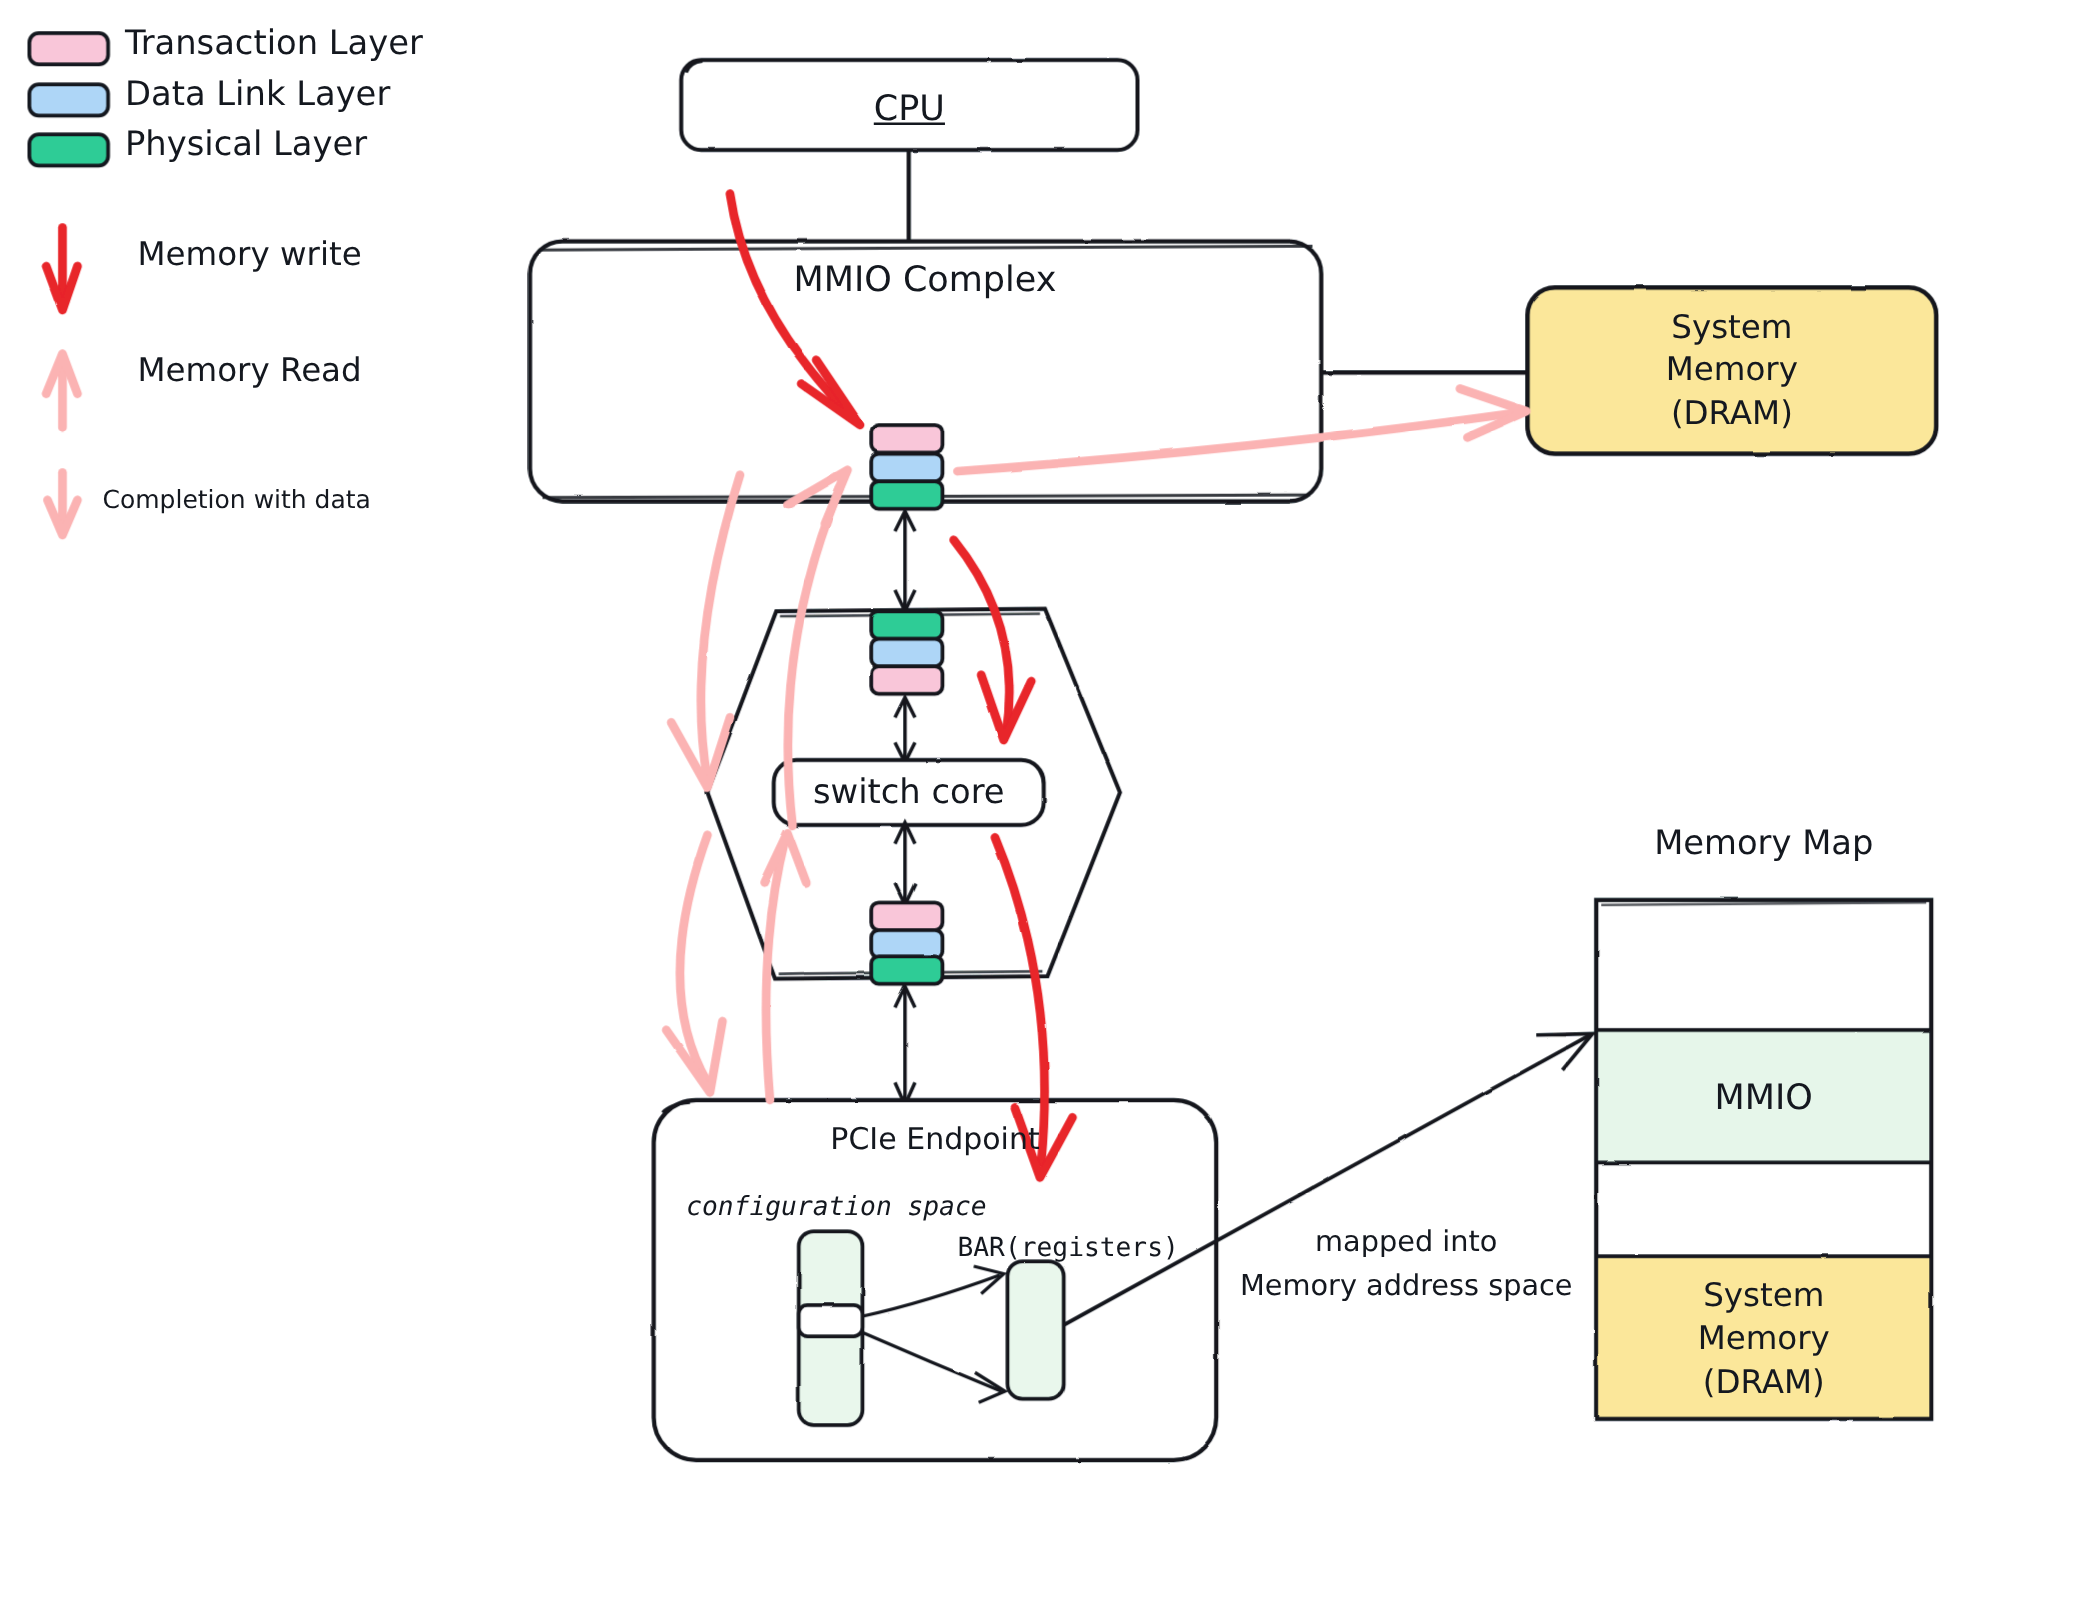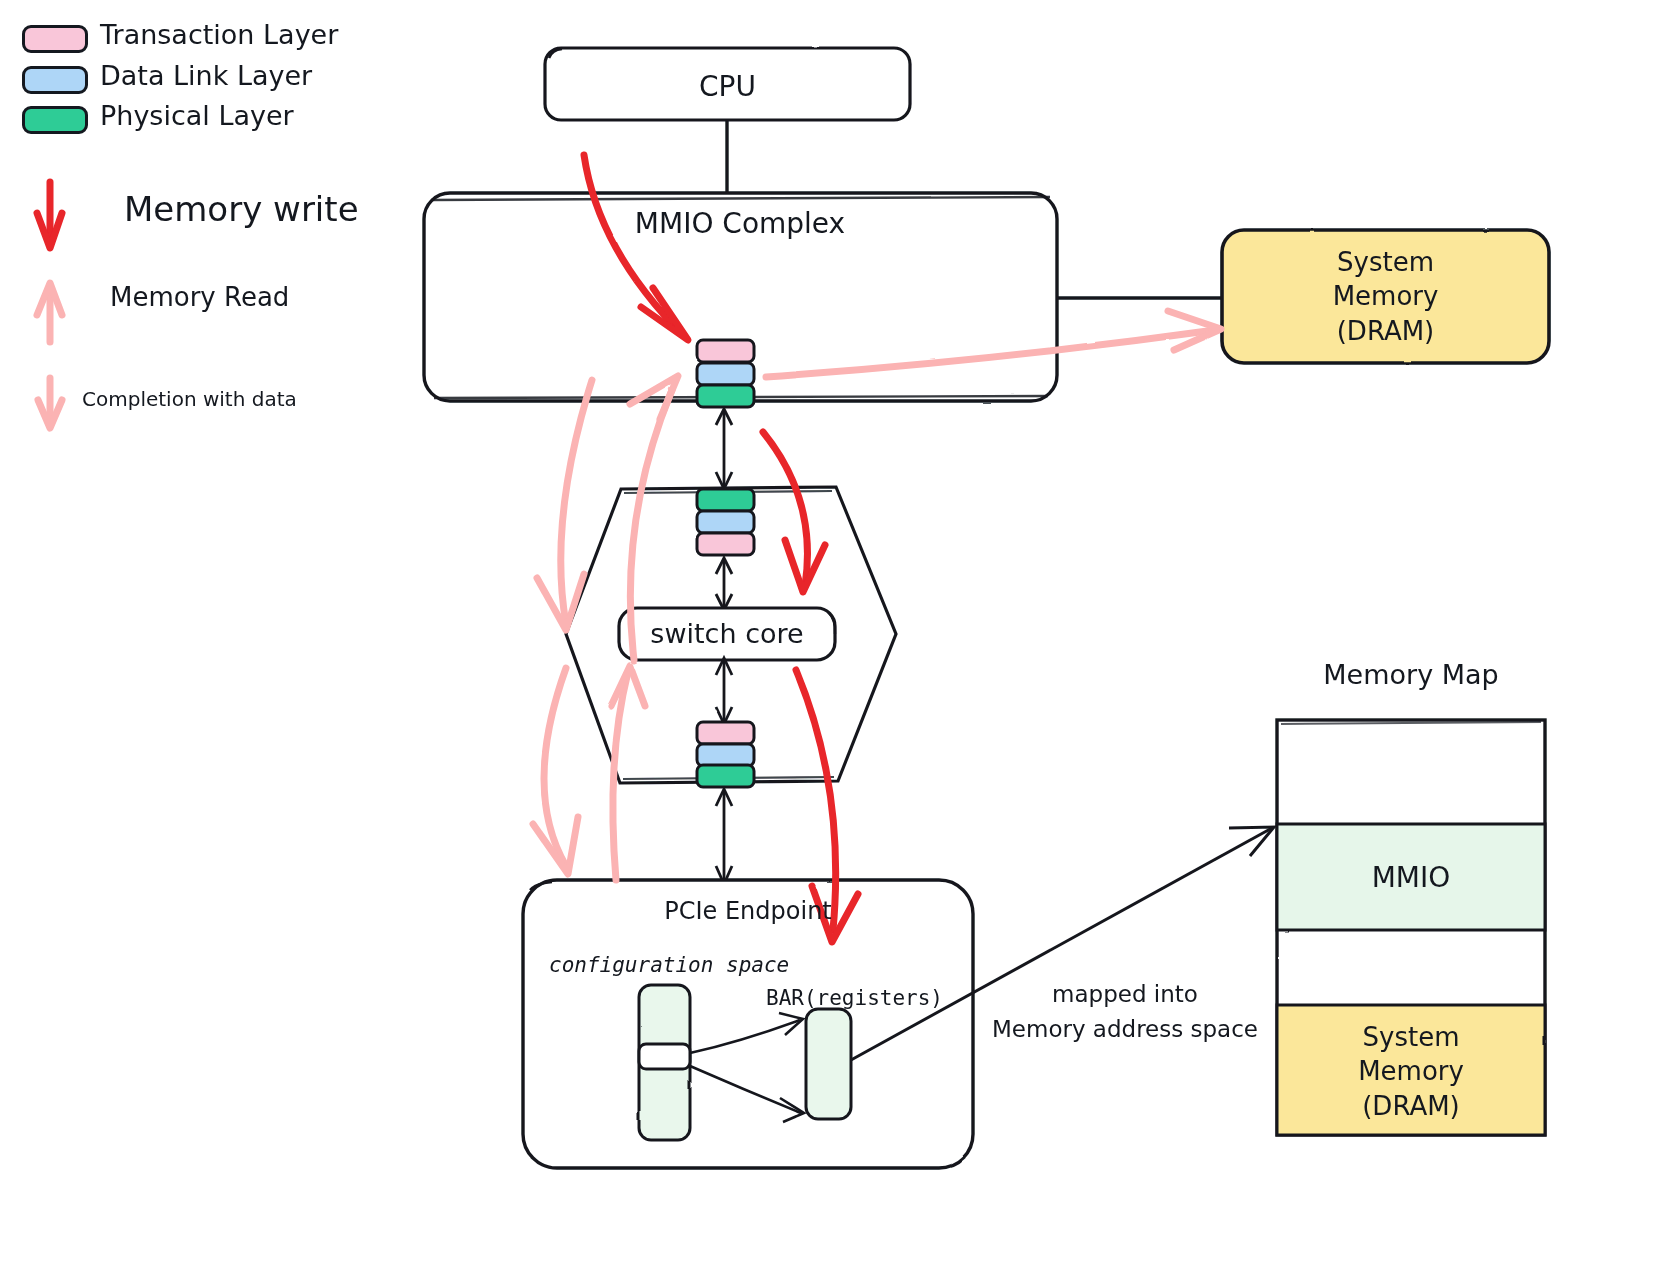--- a/index.html
+++ b/index.html
@@ -190,25 +190,25 @@
   </svg>
 
   <div class="legend-sw" style="left:22px;top:25px;width:60px;height:22px;background:#f9c6d9;"></div>
   <div class="legend-sw" style="left:22px;top:66px;width:60px;height:22px;background:#aed6f7;"></div>
   <div class="legend-sw" style="left:22px;top:106px;width:60px;height:22px;background:#2ecc96;"></div>
 
   <div class="lbl hand" style="left:100px;top:18px;font-size:27px;">Transaction Layer</div>
   <div class="lbl hand" style="left:100px;top:59px;font-size:27px;">Data Link Layer</div>
   <div class="lbl hand" style="left:100px;top:99px;font-size:27px;">Physical Layer</div>
 
-  <div class="lbl hand" style="left:124px;top:188px;font-size:34px;">Memory write</div>
+  <div class="lbl hand" style="left:110px;top:188px;font-size:26px;">Memory write</div>
   <div class="lbl hand" style="left:110px;top:281px;font-size:26px;">Memory Read</div>
   <div class="lbl hand" style="left:82px;top:387px;font-size:20px;">Completion with data</div>
 
-  <div class="node-txt hand" style="left:545px;top:70px;width:365px;font-size:28px;">CPU</div>
+  <div class="node-txt hand" style="left:545px;top:70px;width:365px;font-size:28px;text-decoration:underline;">CPU</div>
 
   <div class="node-txt hand" style="left:560px;top:207px;width:360px;font-size:28px;">MMIO Complex</div>
 
   <div class="node-txt hand" style="left:1222px;top:245px;width:327px;font-size:26px;line-height:1.32;">System<br>Memory<br>(DRAM)</div>
 
   <div class="node-txt hand" style="left:619px;top:618px;width:216px;font-size:27px;">switch core</div>
 
   <div class="node-txt hand" style="left:523px;top:897px;width:450px;font-size:24px;">PCIe Endpoint</div>
 
   <div class="lbl mono" style="left:549px;top:952px;font-size:21px;font-style:italic;">configuration space</div>

